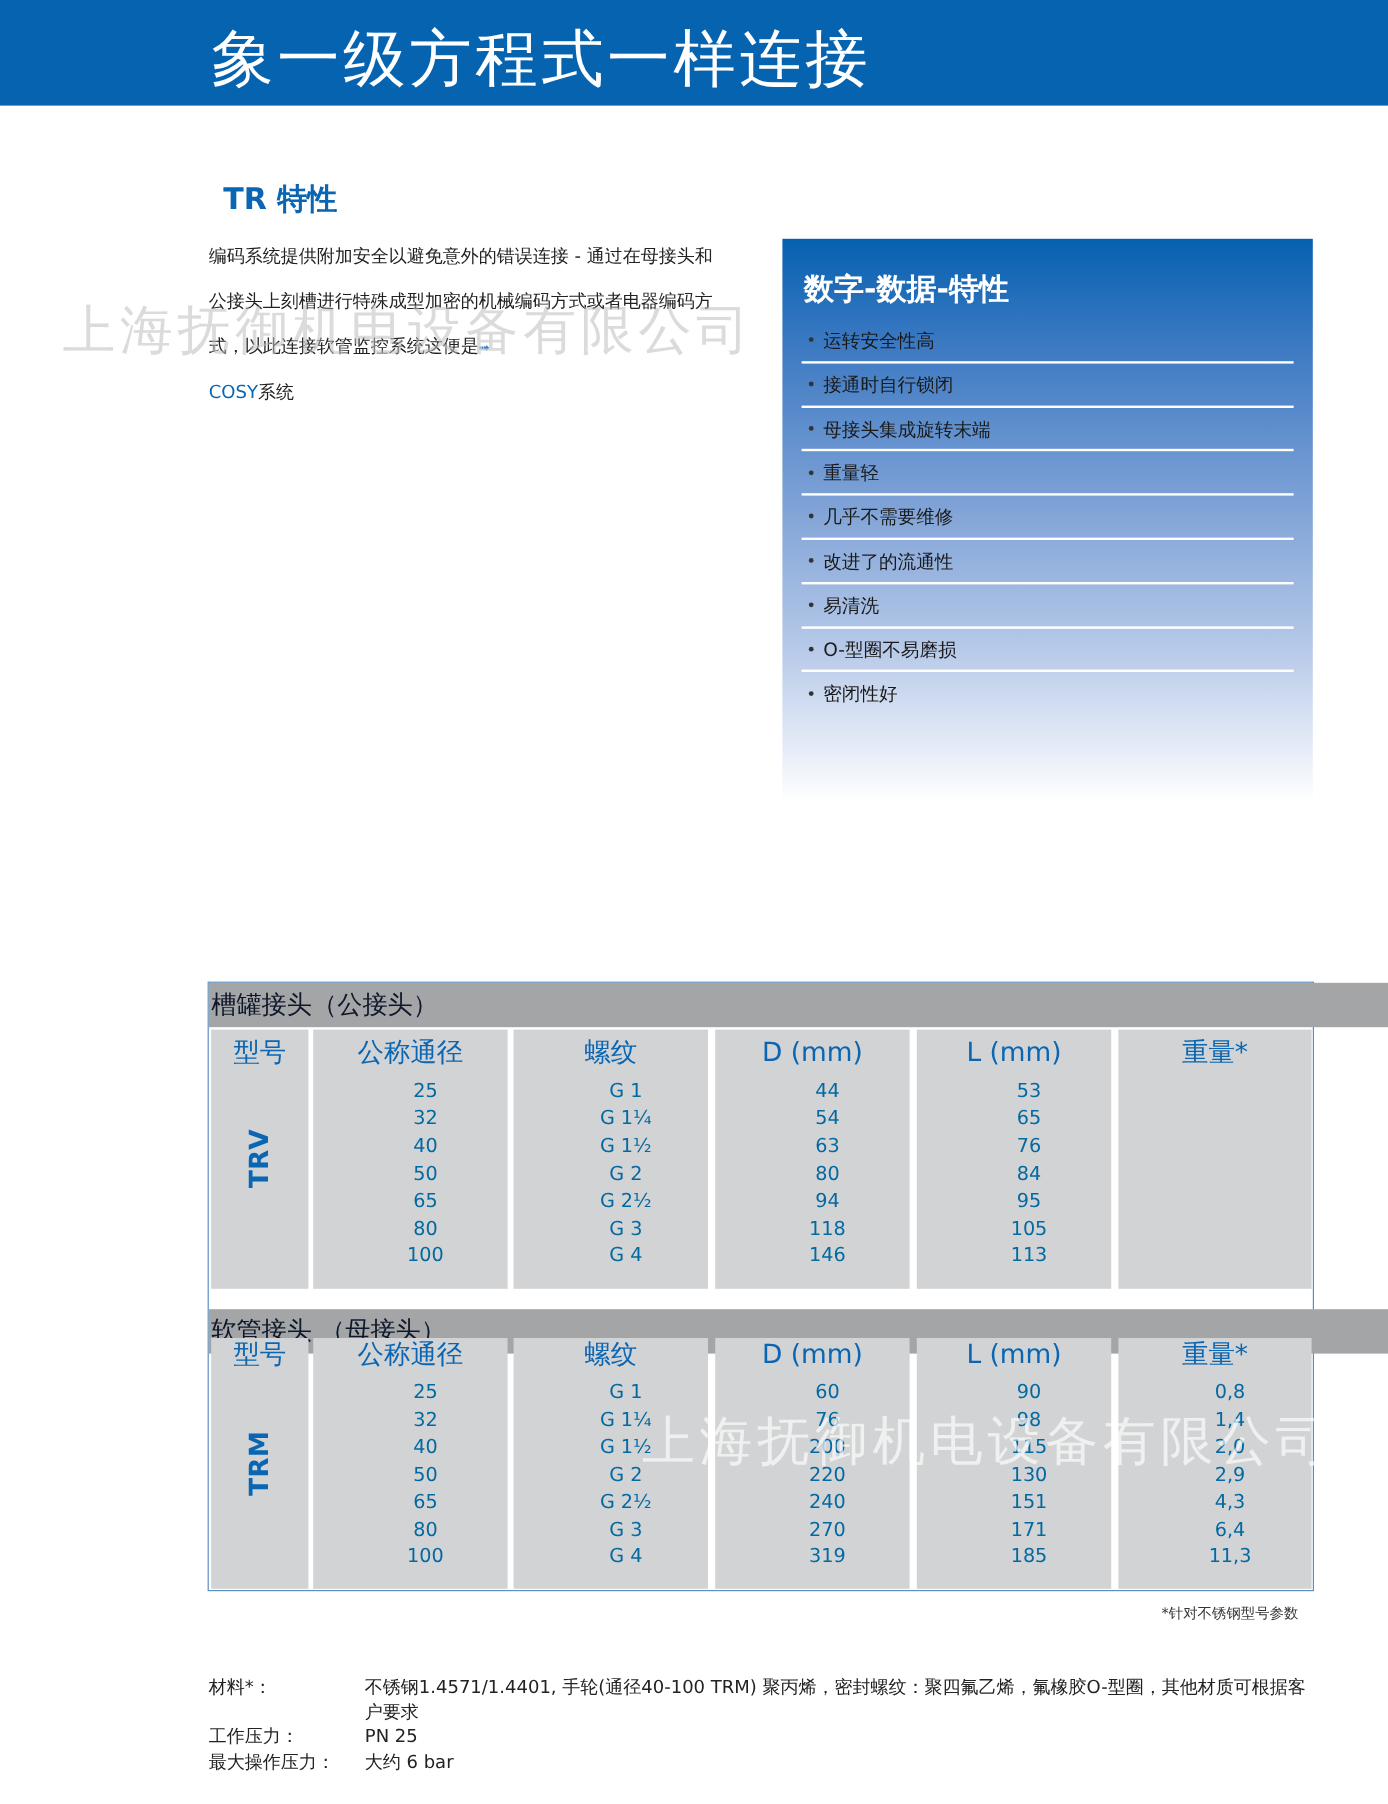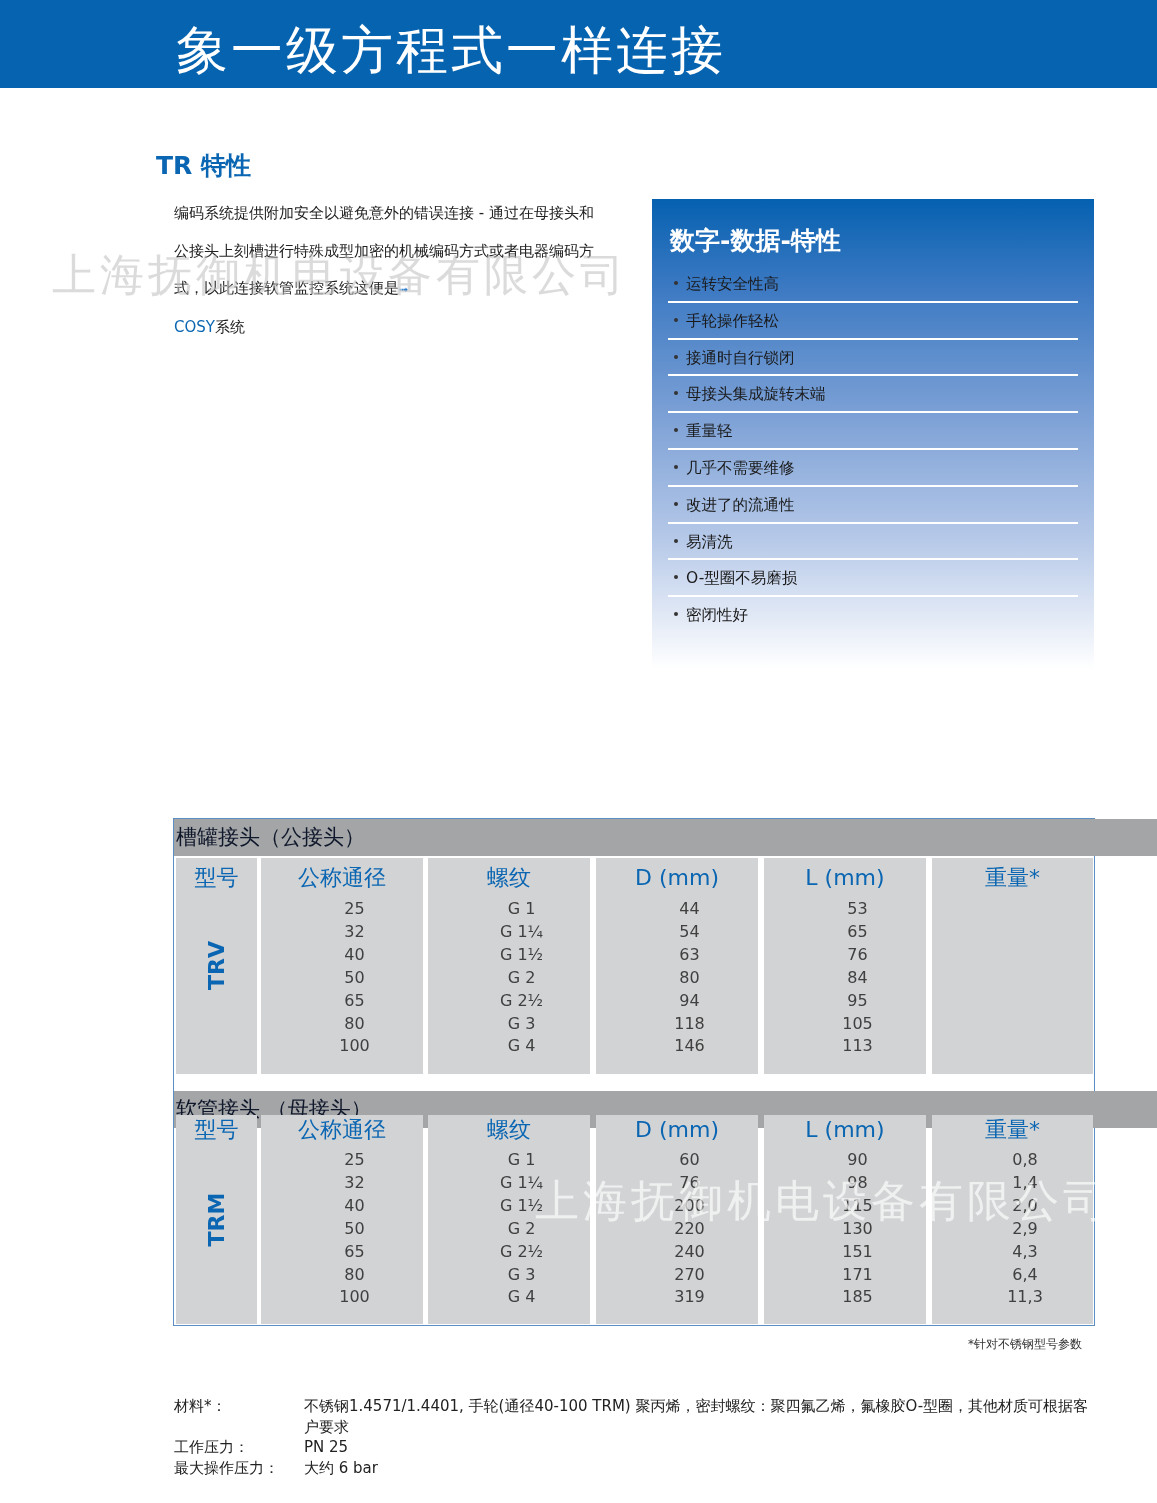--- a/index.html
+++ b/index.html
@@ -2,42 +2,42 @@
 <html><head>
 <meta charset="utf-8">
 <style>
   * { box-sizing: border-box; margin: 0; padding: 0; }
   html, body { width: 1157px; height: 1503px; background: #ffffff; }
   body { position: relative; font-family: "DejaVu Sans", "Liberation Sans", sans-serif; color: #222; overflow: hidden; }
 
   .banner { position: absolute; left: 0; top: 0; width: 1157px; height: 88px; background: #0563b0; }
   .banner-title { position: absolute; left: 176px; top: 18px; font-size: 52px; color: #fff; letter-spacing: 3px; line-height: 64px; font-weight: normal; }
 
-  .section-title { position: absolute; left: 156px; top: 150px; font-size: 25px; color: #0a66b2; line-height: 32px; }
+  .section-title { position: absolute; left: 186px; top: 150px; font-size: 25px; color: #0a66b2; line-height: 32px; }
   .intro { position: absolute; left: 174px; top: 195px; width: 420px; font-size: 15px; line-height: 37.5px; color: #222; }
   .intro .blue { color: #0a66b2; }
   .arrow { color: #2f7fd0; font-size: 11px; }
 
   .watermark { position: absolute; font-size: 44px; color: rgba(190,190,190,0.55); letter-spacing: 4px; white-space: nowrap; pointer-events: none; font-family: "DejaVu Serif", serif; }
   .wm1 { left: 52px; top: 246px; }
   .wm2 { left: 535px; top: 1172px; color: rgba(255,255,255,0.65); }
 
   .feature-box { position: absolute; left: 652px; top: 199px; width: 442px; height: 470px;
     background: linear-gradient(to bottom, #0561b0 0%, #3a78c2 18%, #7a9fd5 45%, #b5c8e8 72%, #ffffff 100%); }
   .feature-title { position: absolute; left: 18px; top: 26px; font-size: 25px; color: #fff; line-height: 32px; }
   .feature-list { position: absolute; left: 16px; top: 67px; width: 410px; list-style: none; }
   .feature-item { height: 36.8px; border-bottom: 2px solid #ffffff; font-size: 15.5px; line-height: 36px; color: #1a1a1a; padding-left: 6px; }
   .feature-item:last-child { border-bottom: none; }
   .bullet { display: inline-block; width: 4px; height: 4px; border-radius: 50%; background: #333; vertical-align: middle; margin-right: 8px; margin-top: -3px; }
 
   .spec-table { position: absolute; left: 173px; top: 818px; width: 922px; height: 508px; border: 1.5px solid #5b8fc4; background: #ffffff; }
   .group-header { position: absolute; left: 0; width: 1033px; height: 37px; background: #a3a5a7; color: #0f172a; font-size: 21px; line-height: 37px; padding-left: 2px; }
   .col { position: absolute; background: #d2d3d5; }
   .col-head { position: absolute; left: 0; right: 0; text-align: center; color: #0a66b2; font-size: 22px; line-height: 28px; }
-  .col-vals { position: absolute; left: 0; right: 0; text-align: center; color: #404040; font-size: 16px; line-height: 22.9px; margin-left: 25px; }
+  .col-vals { position: absolute; left: 0; right: 0; text-align: center; color: #0369a1; font-size: 16px; line-height: 22.9px; margin-left: 25px; }
   .model-vert { position: absolute; left: 0; right: 0; text-align: center; color: #0a66b2; font-weight: bold; font-size: 22px; }
   .model-vert span { display: inline-block; transform: rotate(-90deg); }
 
   .footnote { position: absolute; left: 968px; top: 1336px; font-size: 12px; color: #333; }
 
   .materials { position: absolute; left: 174px; top: 1396px; font-size: 15px; color: #222; line-height: 20.5px; }
   .mat-row { display: flex; }
   .mat-label { width: 130px; flex-shrink: 0; }
   .mat-value { width: 790px; }
 </style>
@@ -51,21 +51,20 @@
 <h2 class="section-title">TR 特性</h2>
 <p class="intro">
   <span>编码系统提供附加安全以避免意外的错误连接 - 通过在母接头和公接头上刻槽进行特殊成型加密的机械编码方式或者电器编码方式，以此连接软管监控系统这便是</span><span class="arrow">➟</span><br>
   <span class="blue">COSY</span><span>系统</span>
 </p>
 
 <div class="feature-box">
   <h3 class="feature-title">数字-数据-特性</h3>
   <ul class="feature-list">
     <li class="feature-item"><span class="bullet"></span><span>运转安全性高</span></li>
-    <li class="feature-item"><span class="bullet"></span><span>手轮操作轻松</span></li>
     <li class="feature-item"><span class="bullet"></span><span>接通时自行锁闭</span></li>
     <li class="feature-item"><span class="bullet"></span><span>母接头集成旋转末端</span></li>
     <li class="feature-item"><span class="bullet"></span><span>重量轻</span></li>
     <li class="feature-item"><span class="bullet"></span><span>几乎不需要维修</span></li>
     <li class="feature-item"><span class="bullet"></span><span>改进了的流通性</span></li>
     <li class="feature-item"><span class="bullet"></span><span>易清洗</span></li>
     <li class="feature-item"><span class="bullet"></span><span>O-型圈不易磨损</span></li>
     <li class="feature-item"><span class="bullet"></span><span>密闭性好</span></li>
   </ul>
 </div>

